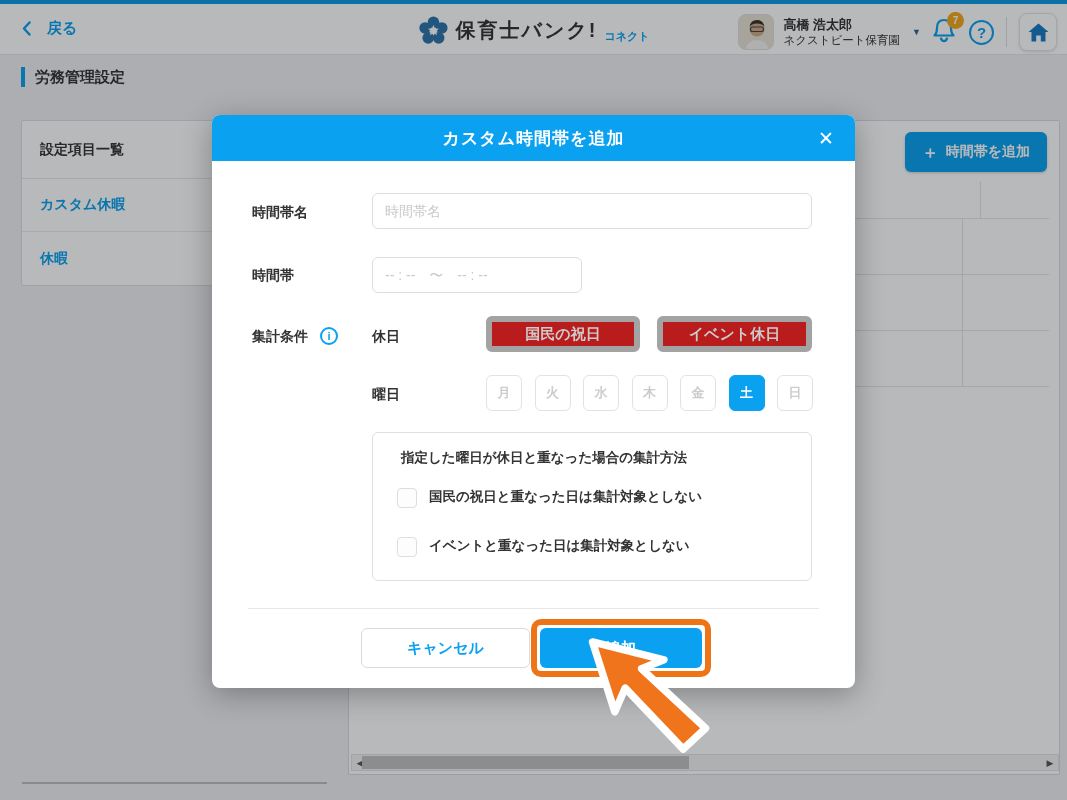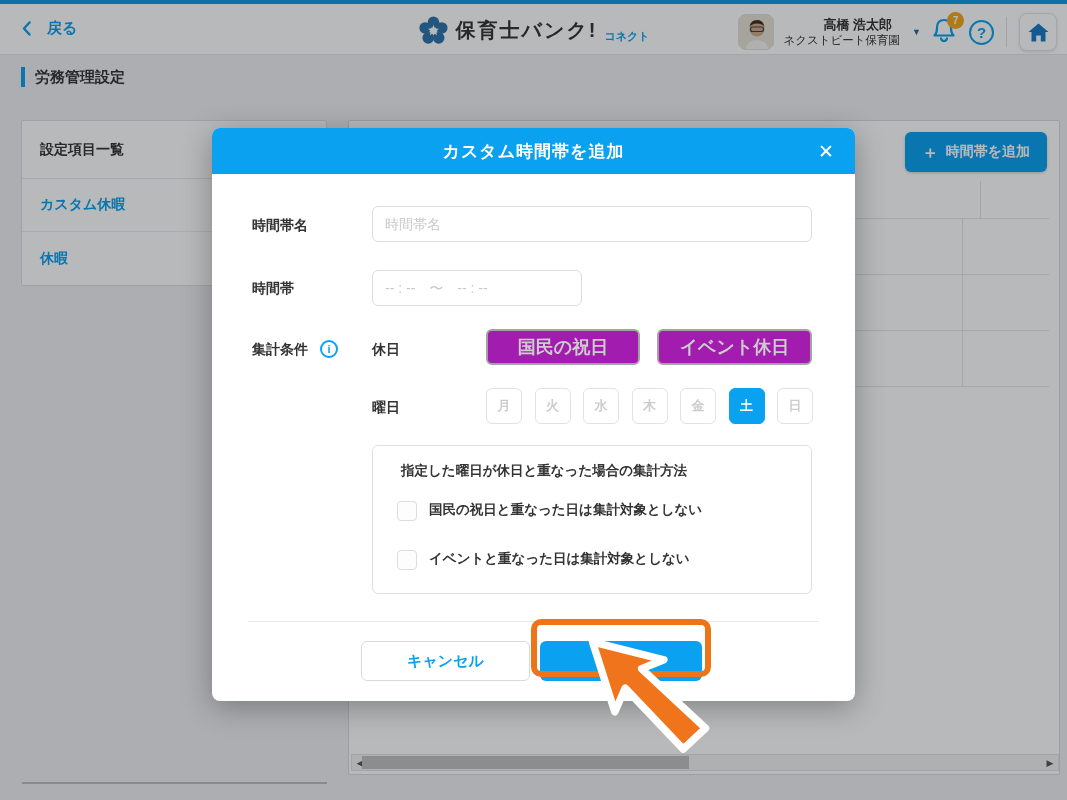--- a/index.html
+++ b/index.html
@@ -26,21 +26,21 @@
     display:flex; align-items:center; gap:7px;
   }
   .logo-title { font-size:20px; font-weight:bold; color:#333; letter-spacing:2px; }
   .logo-sub { font-size:11px; font-weight:bold; color:#0aa1f1; margin-top:12px; }
   .user-area { position:absolute; right:10px; top:9px; display:flex; align-items:center; }
   .avatar {
     width:36px; height:36px; border-radius:8px; overflow:hidden; background:#e9e3d9;
     border:1px solid #ddd; flex:0 0 auto;
   }
   .user-meta { margin-left:9px; line-height:1.25; }
-  .user-name { font-size:13px; font-weight:bold; color:#333;margin-left:40px; }
+  .user-name { font-size:13px; font-weight:bold; color:#333; }
   .user-org { font-size:11.5px; color:#333; }
   .caret { font-size:9px; color:#2c6496; margin:0 10px 0 12px; cursor:pointer; }
   .bell-wrap { position:relative; width:30px; height:32px; margin-right:8px; cursor:pointer; }
   .badge {
     position:absolute; right:-3px; top:-4px; width:17px; height:17px; border-radius:50%;
     background:#f2a71b; color:#fff; font-size:10px; font-weight:bold;
     display:flex; align-items:center; justify-content:center;
   }
   .q-circle {
     width:25px; height:25px; border-radius:50%; border:2.5px solid #0aa1f1;
@@ -98,21 +98,21 @@
     position:absolute; left:10px; top:1px; width:327px; height:13px; background:#c1c1c1;
     cursor:pointer;
   }
   .scroll-arrow.right { position:absolute; right:0; }
   .sidebar-scroll-line {
     position:absolute; left:22px; top:782px; width:305px; height:2px; background:#bdbdbd;
   }
   
   .overlay { position:absolute; inset:0; background:rgba(10,13,17,.29); z-index:10; }
   .modal {
-    position:absolute; left:212px; top:128px; width:643px; height:573px;
+    position:absolute; left:212px; top:115px; width:643px; height:573px;
     background:#fff; border-radius:8px; box-shadow:0 6px 30px rgba(0,0,0,.3); z-index:20;
   }
   .modal-header {
     position:relative; height:46px; background:#0aa1f1; border-radius:8px 8px 0 0;
     display:flex; align-items:center; justify-content:center;
   }
   .modal-title { color:#fff; font-size:17px; font-weight:bold; letter-spacing:1px; }
   .modal-close {
     position:absolute; right:18px; top:12px; width:22px; height:22px; color:#fff;
     font-size:19px; font-weight:bold; display:flex; align-items:center; justify-content:center;
@@ -124,22 +124,22 @@
     position:absolute; left:160px; height:36px; border:1px solid #ddd; border-radius:6px;
     font-size:14px; padding:0 12px; color:#333; background:#fff; font-family:inherit;
   }
   .t-input::placeholder { color:#c9c9c9; }
   .info-icon {
     position:absolute; left:108px; width:18px; height:18px; border-radius:50%;
     border:2px solid #0aa1f1; color:#0aa1f1; font-size:11px; font-weight:bold;
     display:flex; align-items:center; justify-content:center; font-style:normal; cursor:pointer;
   }
   .opt-btn {
-    position:absolute; height:36px; border:2px solid #a3a3a3; border-radius:6px;
-    background:#a21caf; color:#ccc; font-size:18px; font-weight:600; cursor:pointer;
+    position:absolute; height:36px; border:6px solid #a3a3a3; border-radius:6px;
+    background:#b91c1c; color:#ccc; font-size:15px; font-weight:600; cursor:pointer;
     display:flex; align-items:center; justify-content:center; font-family:inherit;
   }
   .day-row { position:absolute; left:274px; top:260px; display:flex; gap:12.5px; }
   .day-btn {
     width:36px; height:36px; border:1px solid #e2e2e2; border-radius:6px; background:#fff;
     color:#ccc; font-size:13px; font-weight:600; cursor:pointer;
     display:flex; align-items:center; justify-content:center; font-family:inherit;
   }
   .day-btn.selected { background:#0aa1f1; border-color:#0aa1f1; color:#fff; }
   .overlap-box {

